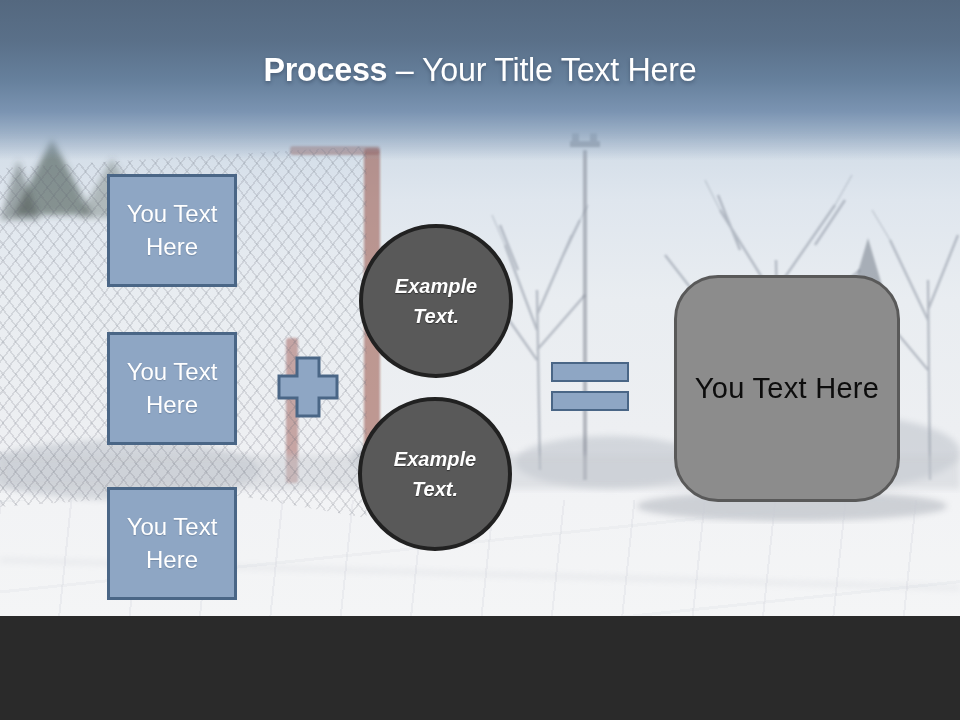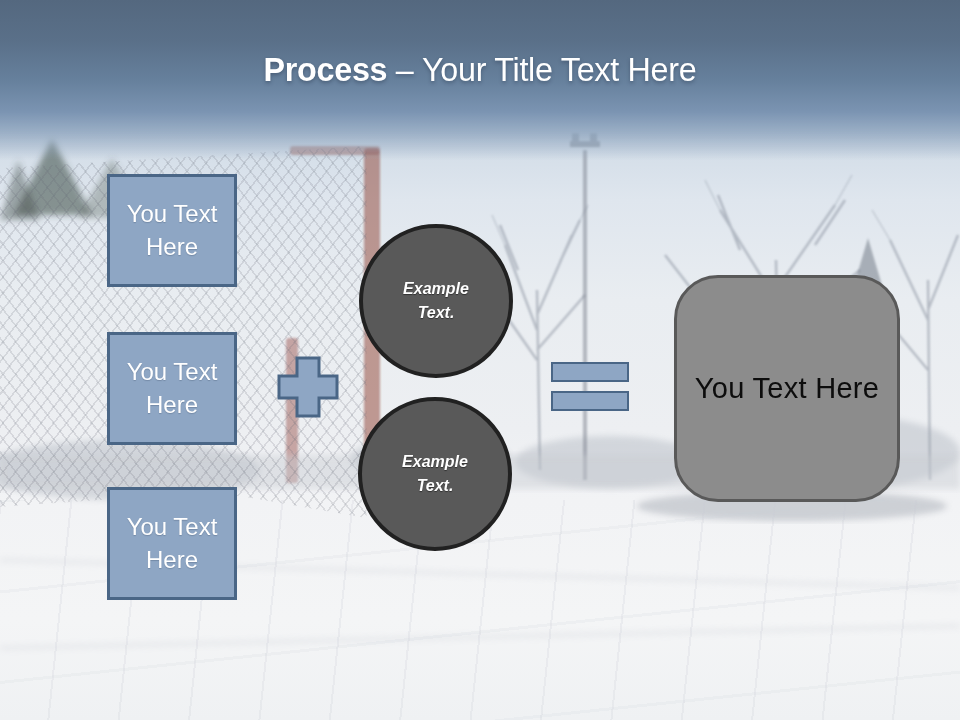--- a/index.html
+++ b/index.html
@@ -1,17 +1,17 @@
 <!DOCTYPE html>
 <html><head>
 <meta charset="utf-8">
 <style>
   html,body{margin:0;padding:0;background:#2a2a2a;}
   .slide{
-    position:relative; width:960px; height:720px; overflow:hidden;
+    position:relative; width:960px; height:616px; overflow:hidden;
     font-family:"Liberation Sans", sans-serif;
     background:linear-gradient(180deg,
       #cdd9e5 120px, #dfe6ee 200px, #e9edf1 300px,
       #edeff2 430px, #f2f3f5 500px, #f4f5f6 620px, #eff1f3 720px);
   }
   
   .photo-layer{position:absolute; inset:0; pointer-events:none;}
   .net-texture{
     position:absolute; left:0; top:146px; width:374px; height:372px;
     background:
@@ -57,21 +57,21 @@
   .equals{position:absolute; left:551px; top:362px; width:78px;}
   .eq-bar{
     width:78px; height:20px; box-sizing:border-box;
     background:#8ea6c4; border:2px solid #4a6686; margin-bottom:9px;
   }
   
   .circle{
     position:absolute; width:146px; height:146px; border-radius:50%;
     background:#595959; border:4px solid #212121; box-sizing:content-box;
     display:flex; align-items:center; justify-content:center;
-    color:#fff; font-weight:700; font-style:italic; font-size:16px;
+    color:#fff; font-weight:700; font-style:italic; font-size:20px;
     line-height:1.5; text-align:center;
     text-shadow:0 1px 1px rgba(0,0,0,.45);
   }
   .circle-1{left:359px; top:224px;}
   .circle-2{left:358px; top:397px;}
   .circle span{display:block; width:84px;}
   
   .result{
     position:absolute; left:674px; top:275px; width:226px; height:227px;
     box-sizing:border-box; background:#8c8c8c; border:3px solid #595959;

